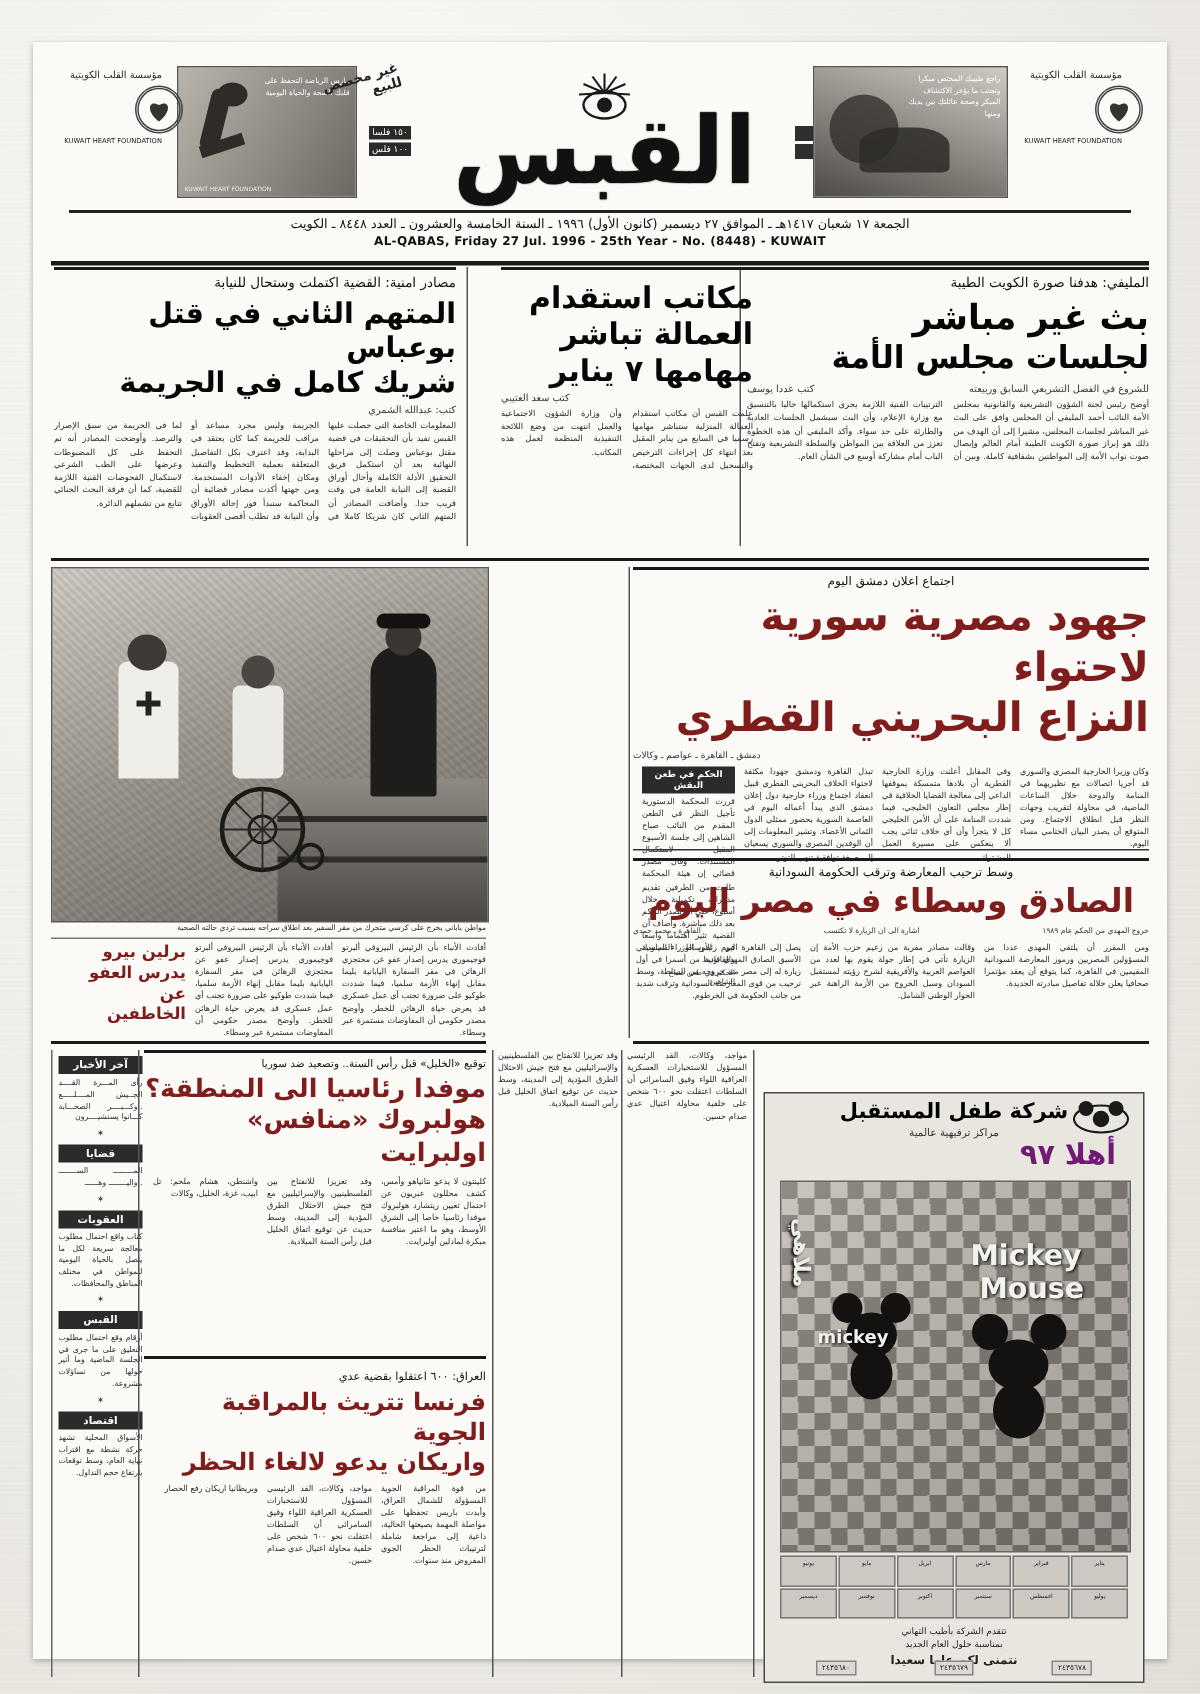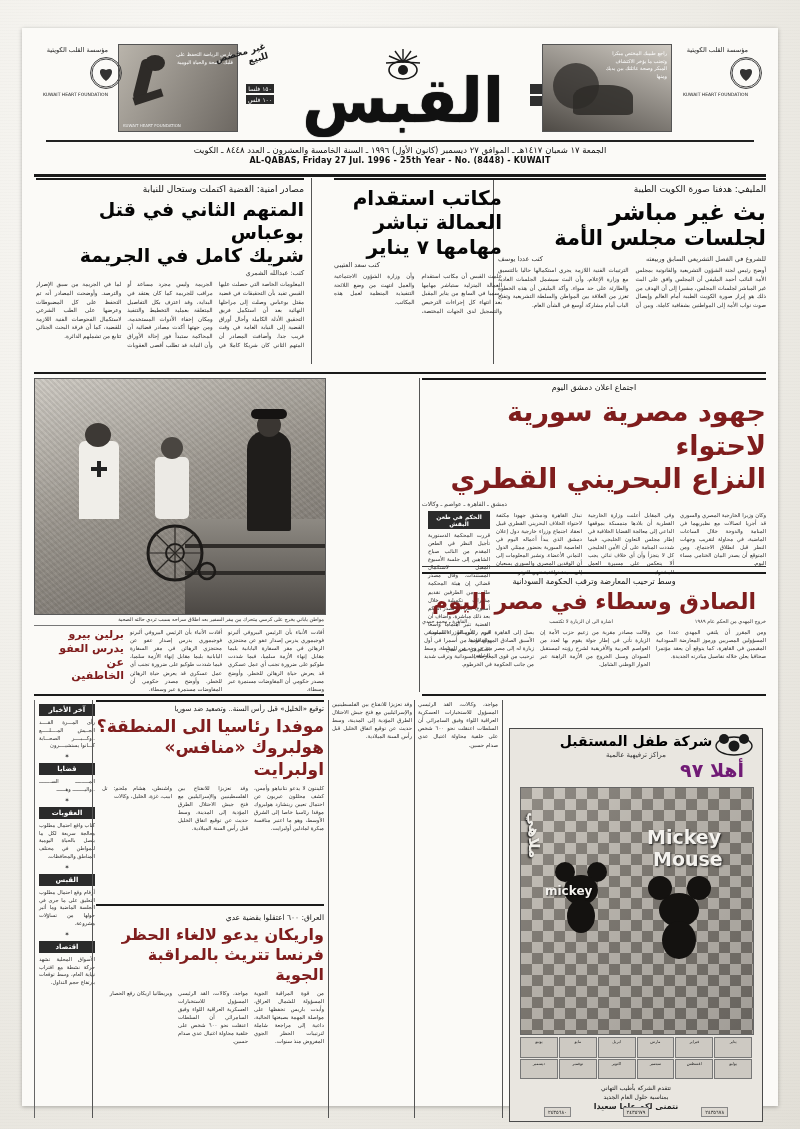--- a/index.html
+++ b/index.html
@@ -417,22 +417,22 @@
         <div style="width:70px;" class="mini">كلينتون لا يدعو نتانياهو وأمس، كشف محللون عبريون عن احتمال تعيين ريتشارد هولبروك موفدا رئاسيا خاصا إلى الشرق الأوسط، وهو ما اعتبر منافسة مبكرة لمادلين أولبرايت.</div>
         <div style="width:70px;" class="mini">وفد تعزيزا للانفتاح بين الفلسطينيين والإسرائيليين مع فتح جيش الاحتلال الطرق المؤدية إلى المدينة، وسط حديث عن توقيع اتفاق الخليل قبل رأس السنة الميلادية.</div>
         <div style="width:70px;" class="mini">واشنطن، هشام ملحم: تل ابيب، غزة، الخليل، وكالات</div>
       </div>
     </div>
 
     <div class="rule-thick" style="left:74px;top:876px;width:228px;height:2px;"></div>
 
     <div class="art" style="left:74px;top:882px;width:228px;">
       <div class="kick" style="font-size:7.5px;border-top:none;">العراق: ٦٠٠ اعتقلوا بقضية عدي</div>
+      <div class="head" style="font-size:16px;line-height:1.25;">فرنسا تتريث بالمراقبة الجوية</div>
       <div class="head" style="font-size:16px;line-height:1.25;">واريكان يدعو لالغاء الحظر</div>
-      <div class="head" style="font-size:16px;line-height:1.25;">فرنسا تتريث بالمراقبة الجوية</div>
       <div style="display:flex;gap:6px;margin-top:4px;">
         <div style="width:70px;" class="mini">من قوة المراقبة الجوية المسؤولة للشمال العراق، وأبدت باريس تحفظها على مواصلة المهمة بصيغتها الحالية، داعية إلى مراجعة شاملة لترتيبات الحظر الجوي المفروض منذ سنوات.</div>
         <div style="width:70px;" class="mini">مواجد، وكالات، القد الرئيسي المسؤول للاستخبارات العسكرية العراقية اللواء وفيق السامرائي أن السلطات اعتقلت نحو ٦٠٠ شخص على خلفية محاولة اغتيال عدي صدام حسين.</div>
         <div style="width:70px;" class="mini">وبريطانيا اريكان رفع الحصار</div>
       </div>
     </div>
 
     <div class="art" style="left:310px;top:672px;width:80px;">
       <div class="mini" style="height:414px;overflow:hidden;">وفد تعزيزا للانفتاح بين الفلسطينيين والإسرائيليين مع فتح جيش الاحتلال الطرق المؤدية إلى المدينة، وسط حديث عن توقيع اتفاق الخليل قبل رأس السنة الميلادية.</div>
     </div>

